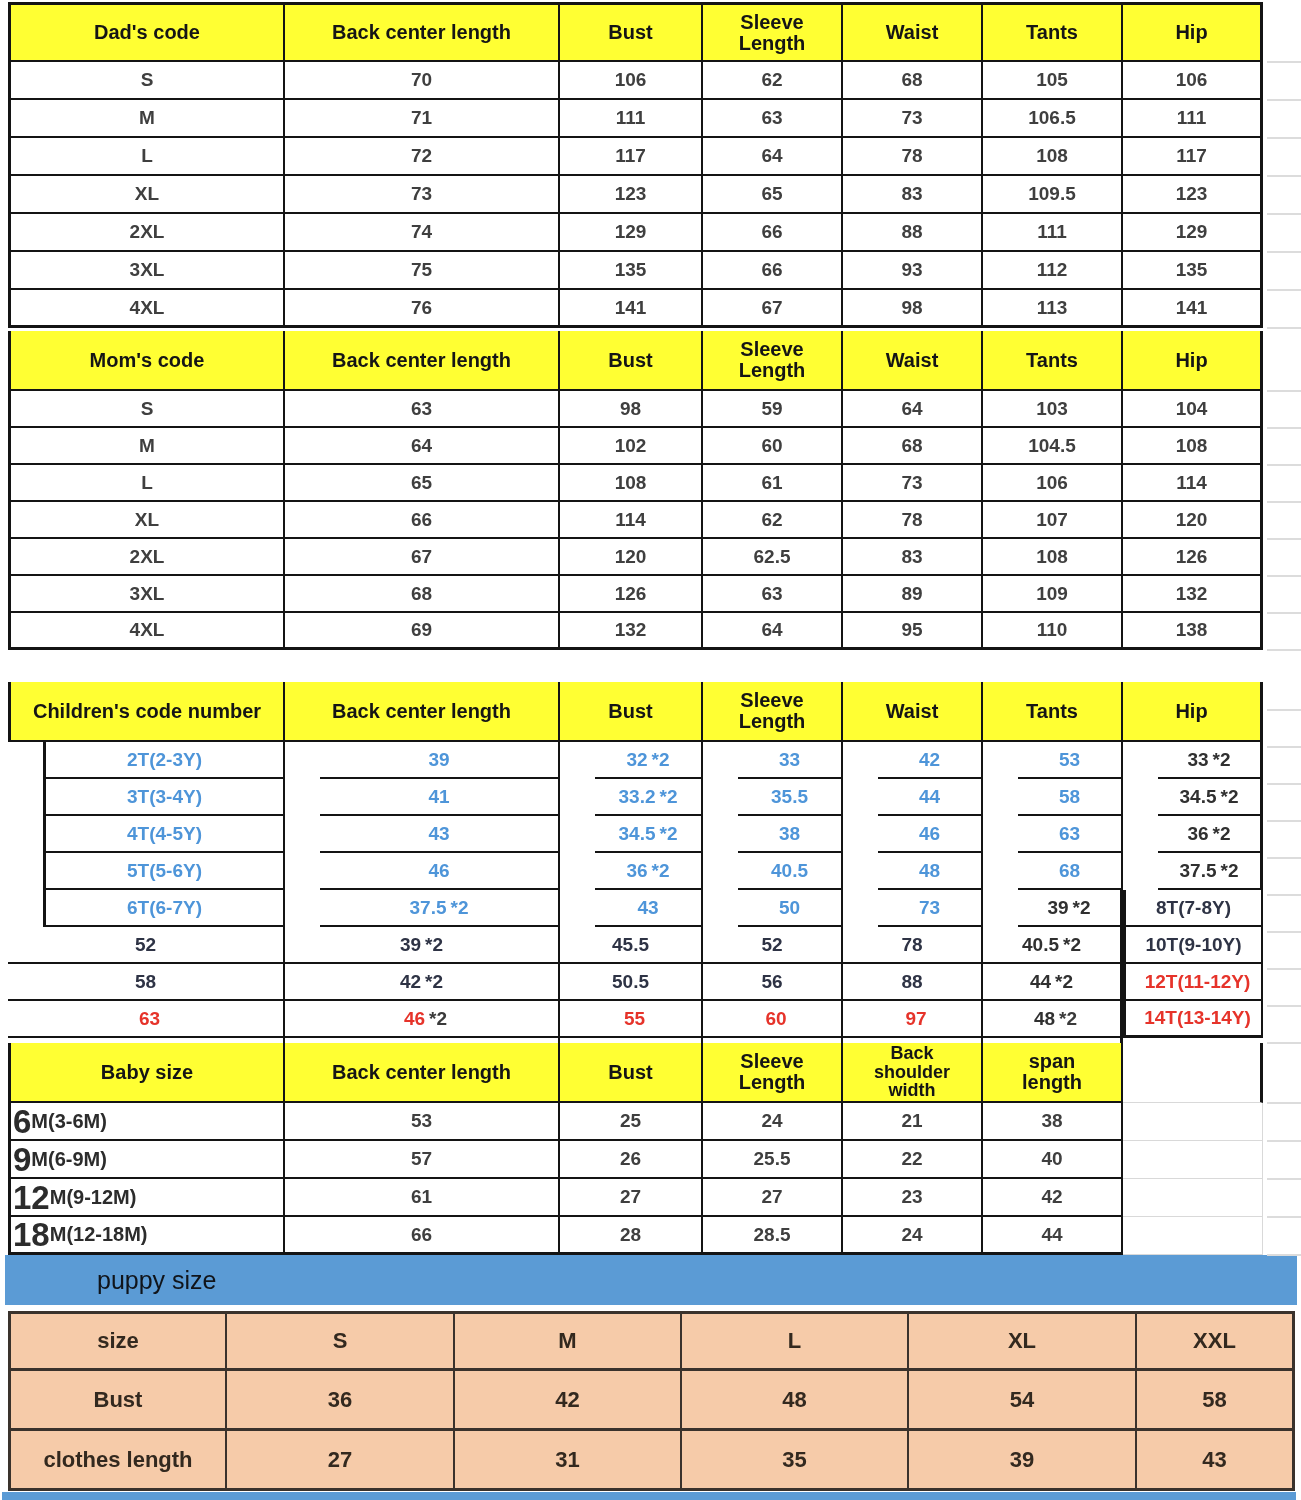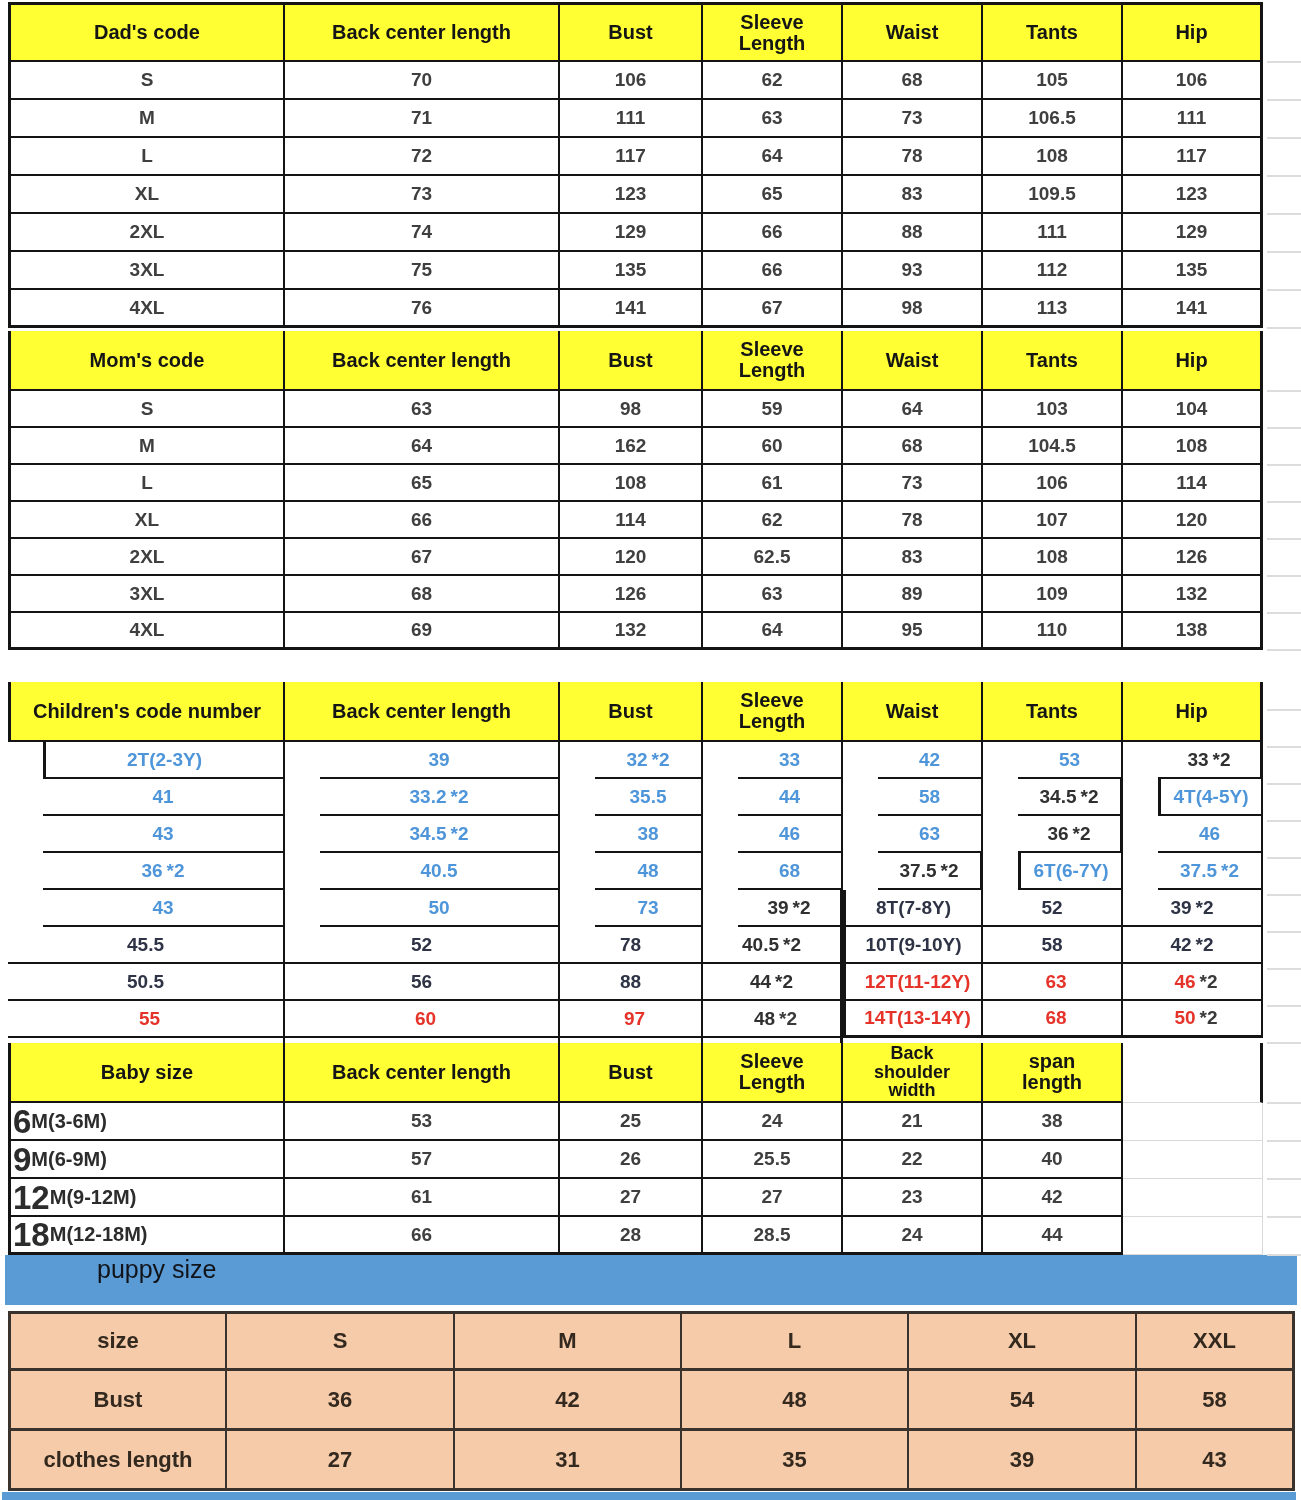--- a/index.html
+++ b/index.html
@@ -44,21 +44,21 @@
   
   .cell.ghost{
     border-right:1px solid #d9d9d9;border-bottom:1px solid #d9d9d9;background:#ffffff;
   }
   .cell.ghost-head{border-right:3px solid #141414;}
   
   .mline{position:absolute;left:1267px;width:34px;height:2px;background:#dcdcdc;}
   
   .puppy-banner{
     position:absolute;left:5px;top:1255px;width:1292px;height:50px;
-    background:#5b9bd5;display:flex;align-items:flex-start;
+    background:#5b9bd5;display:flex;align-items:center;
   }
   .puppy-banner span{font-size:25px;color:#10141a;margin-left:92px;}
   
   .puppy-table{
     position:absolute;left:8px;top:1311px;width:1287px;display:grid;
     grid-template-columns:219px 228px 227px 227px 228px 158px;
     grid-template-rows:60px 60px 60px;
   }
   .pcell{
     box-sizing:border-box;display:flex;align-items:center;justify-content:center;
@@ -171,21 +171,21 @@
       </div>
       <div class="cell val tone-dark c1">S</div>
       <div class="cell val tone-dark">63</div>
       <div class="cell val tone-dark">98</div>
       <div class="cell val tone-dark">59</div>
       <div class="cell val tone-dark">64</div>
       <div class="cell val tone-dark">103</div>
       <div class="cell val tone-dark c7">104</div>
       <div class="cell val tone-dark c1">M</div>
       <div class="cell val tone-dark">64</div>
-      <div class="cell val tone-dark">162</div>
+      <div class="cell val tone-dark">102</div>
       <div class="cell val tone-dark">60</div>
       <div class="cell val tone-dark">68</div>
       <div class="cell val tone-dark">104.5</div>
       <div class="cell val tone-dark c7">108</div>
       <div class="cell val tone-dark c1">L</div>
       <div class="cell val tone-dark">65</div>
       <div class="cell val tone-dark">108</div>
       <div class="cell val tone-dark">61</div>
       <div class="cell val tone-dark">73</div>
       <div class="cell val tone-dark">106</div>
@@ -247,20 +247,21 @@
         <span>32</span>
         <span class="mult">*2</span>
       </div>
       <div class="cell val tone-blue">33</div>
       <div class="cell val tone-blue">42</div>
       <div class="cell val tone-blue">53</div>
       <div class="cell val tone-blue c7 hip">
         <span>33</span>
         <span class="mult">*2</span>
       </div>
+      <div class="cell val tone-blue c1">3T(3-4Y)</div>
       <div class="cell val tone-blue">41</div>
       <div class="cell val tone-blue">
         <span>33.2</span>
         <span class="mult">*2</span>
       </div>
       <div class="cell val tone-blue">35.5</div>
       <div class="cell val tone-blue">44</div>
       <div class="cell val tone-blue">58</div>
       <div class="cell val tone-blue c7 hip">
         <span>34.5</span>
@@ -272,20 +273,21 @@
         <span>34.5</span>
         <span class="mult">*2</span>
       </div>
       <div class="cell val tone-blue">38</div>
       <div class="cell val tone-blue">46</div>
       <div class="cell val tone-blue">63</div>
       <div class="cell val tone-blue c7 hip">
         <span>36</span>
         <span class="mult">*2</span>
       </div>
+      <div class="cell val tone-blue c1">5T(5-6Y)</div>
       <div class="cell val tone-blue">46</div>
       <div class="cell val tone-blue">
         <span>36</span>
         <span class="mult">*2</span>
       </div>
       <div class="cell val tone-blue">40.5</div>
       <div class="cell val tone-blue">48</div>
       <div class="cell val tone-blue">68</div>
       <div class="cell val tone-blue c7 hip">
         <span>37.5</span>

